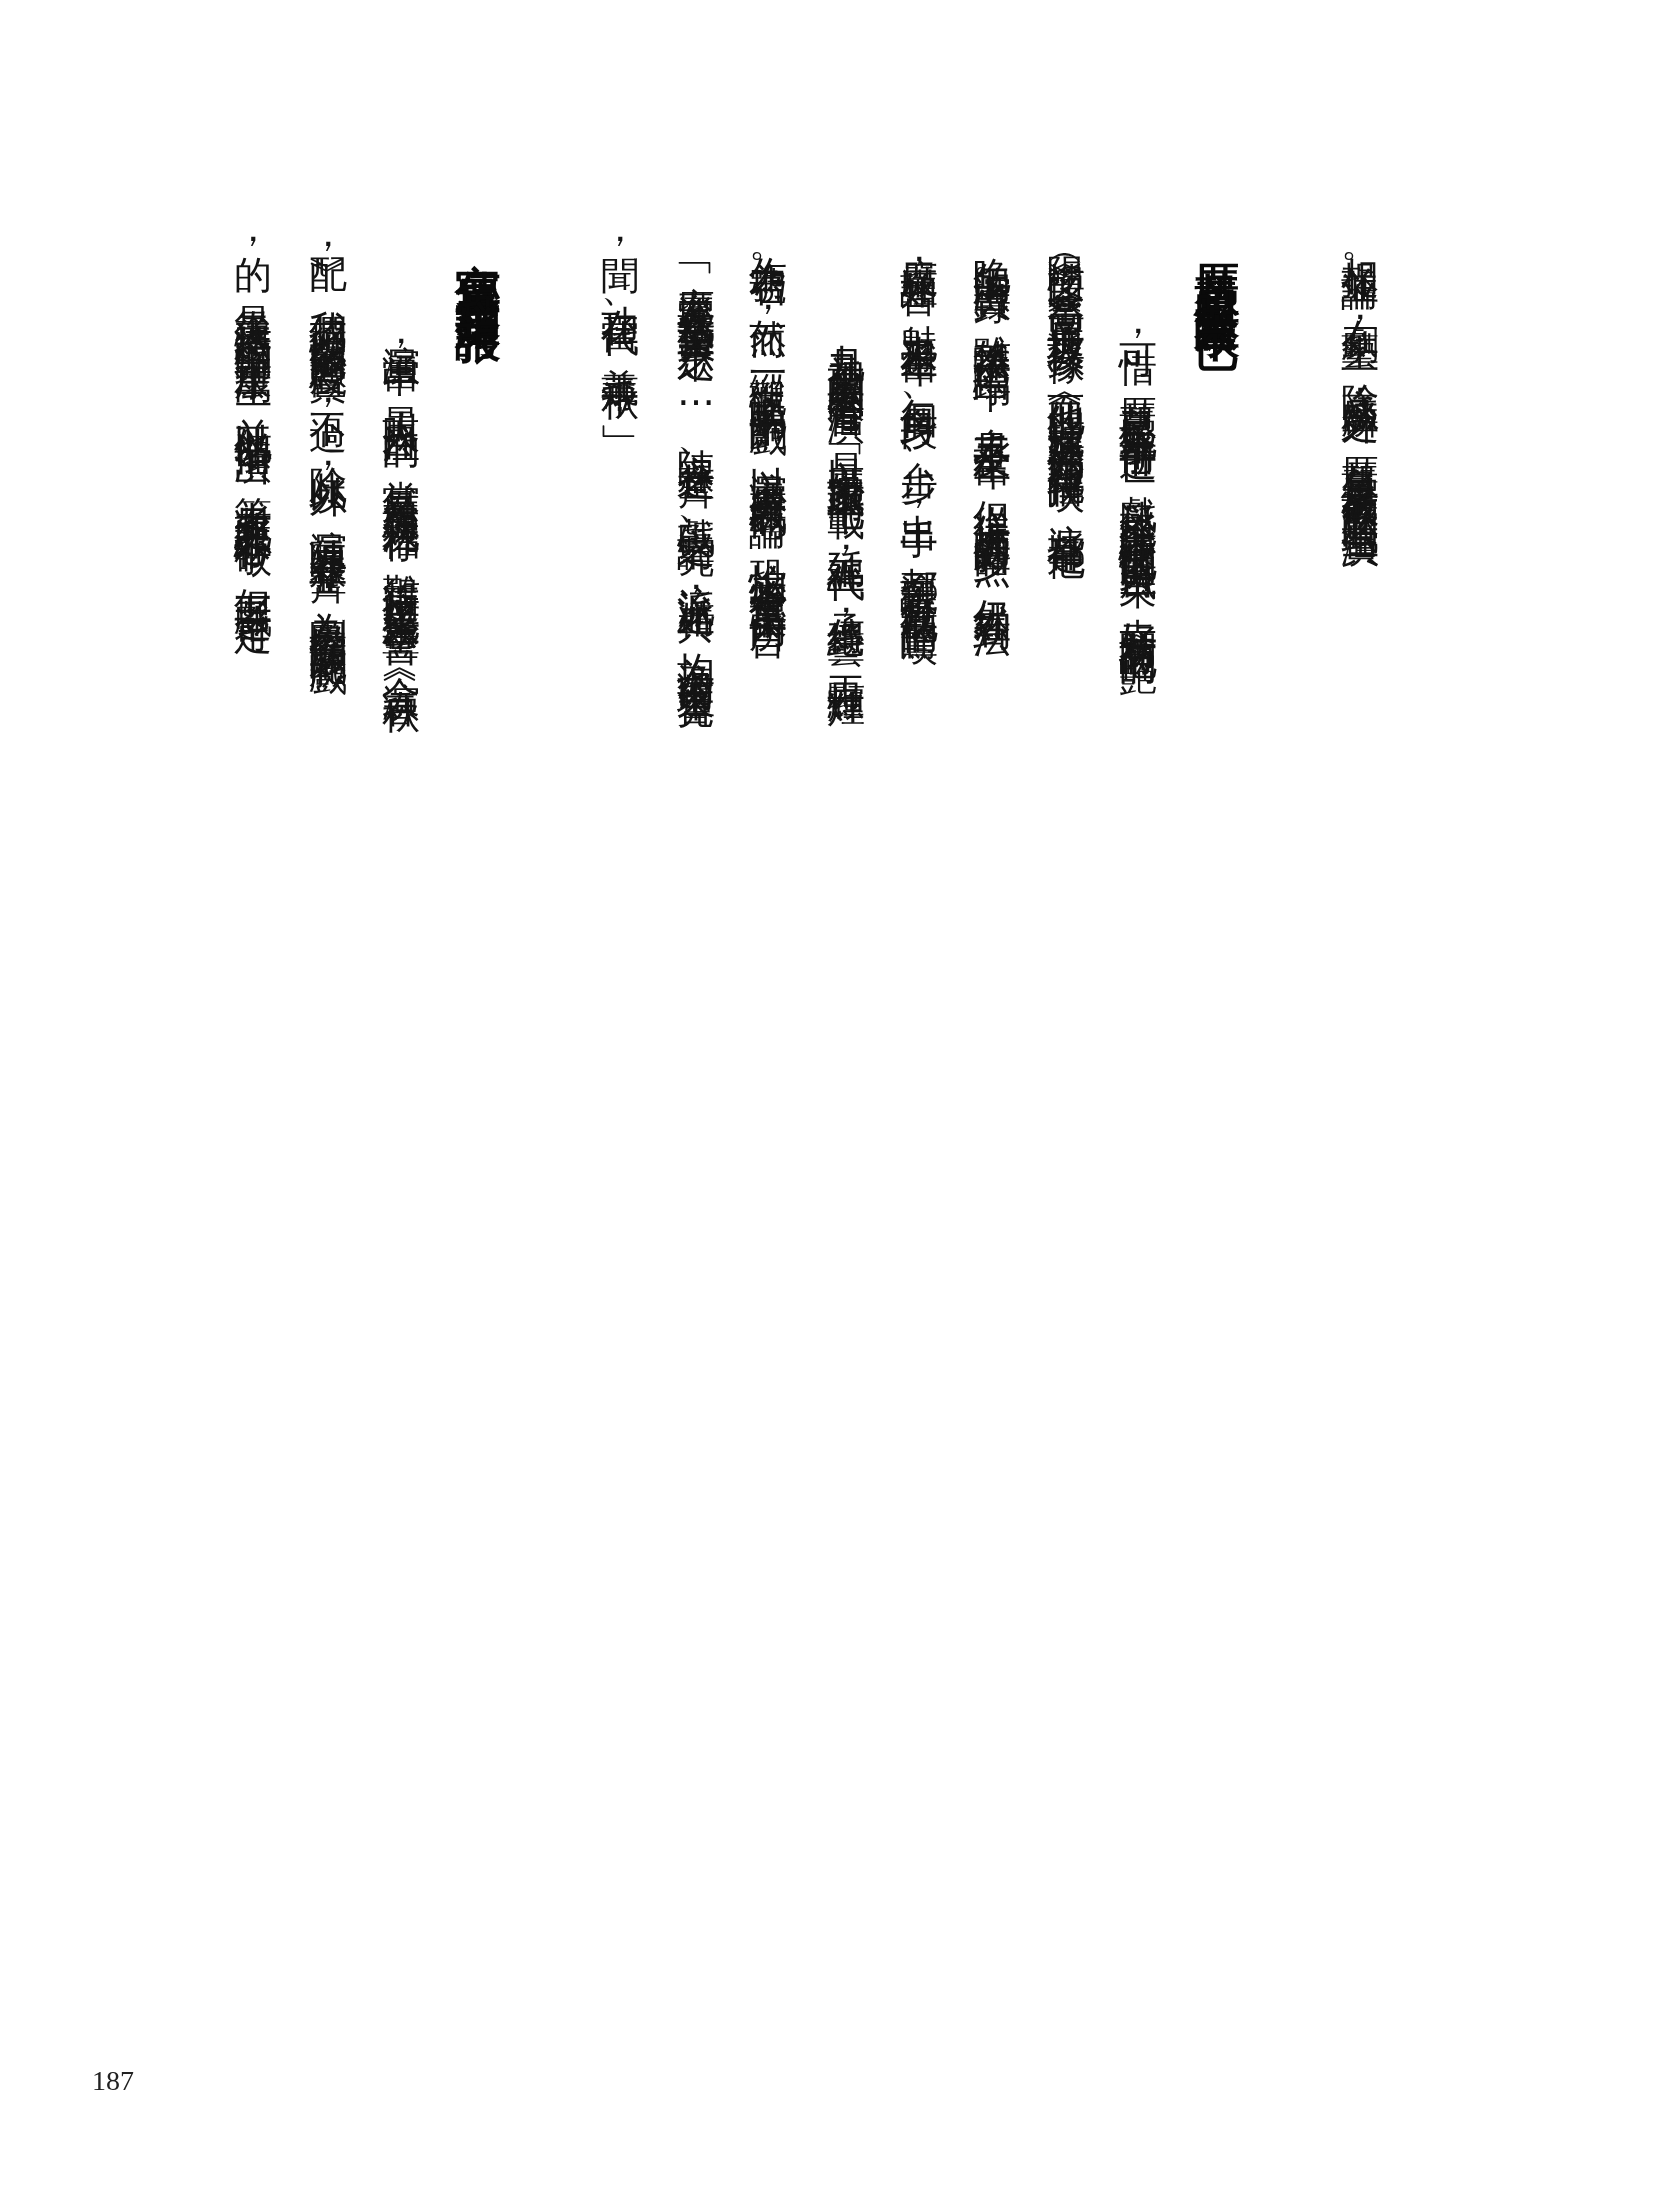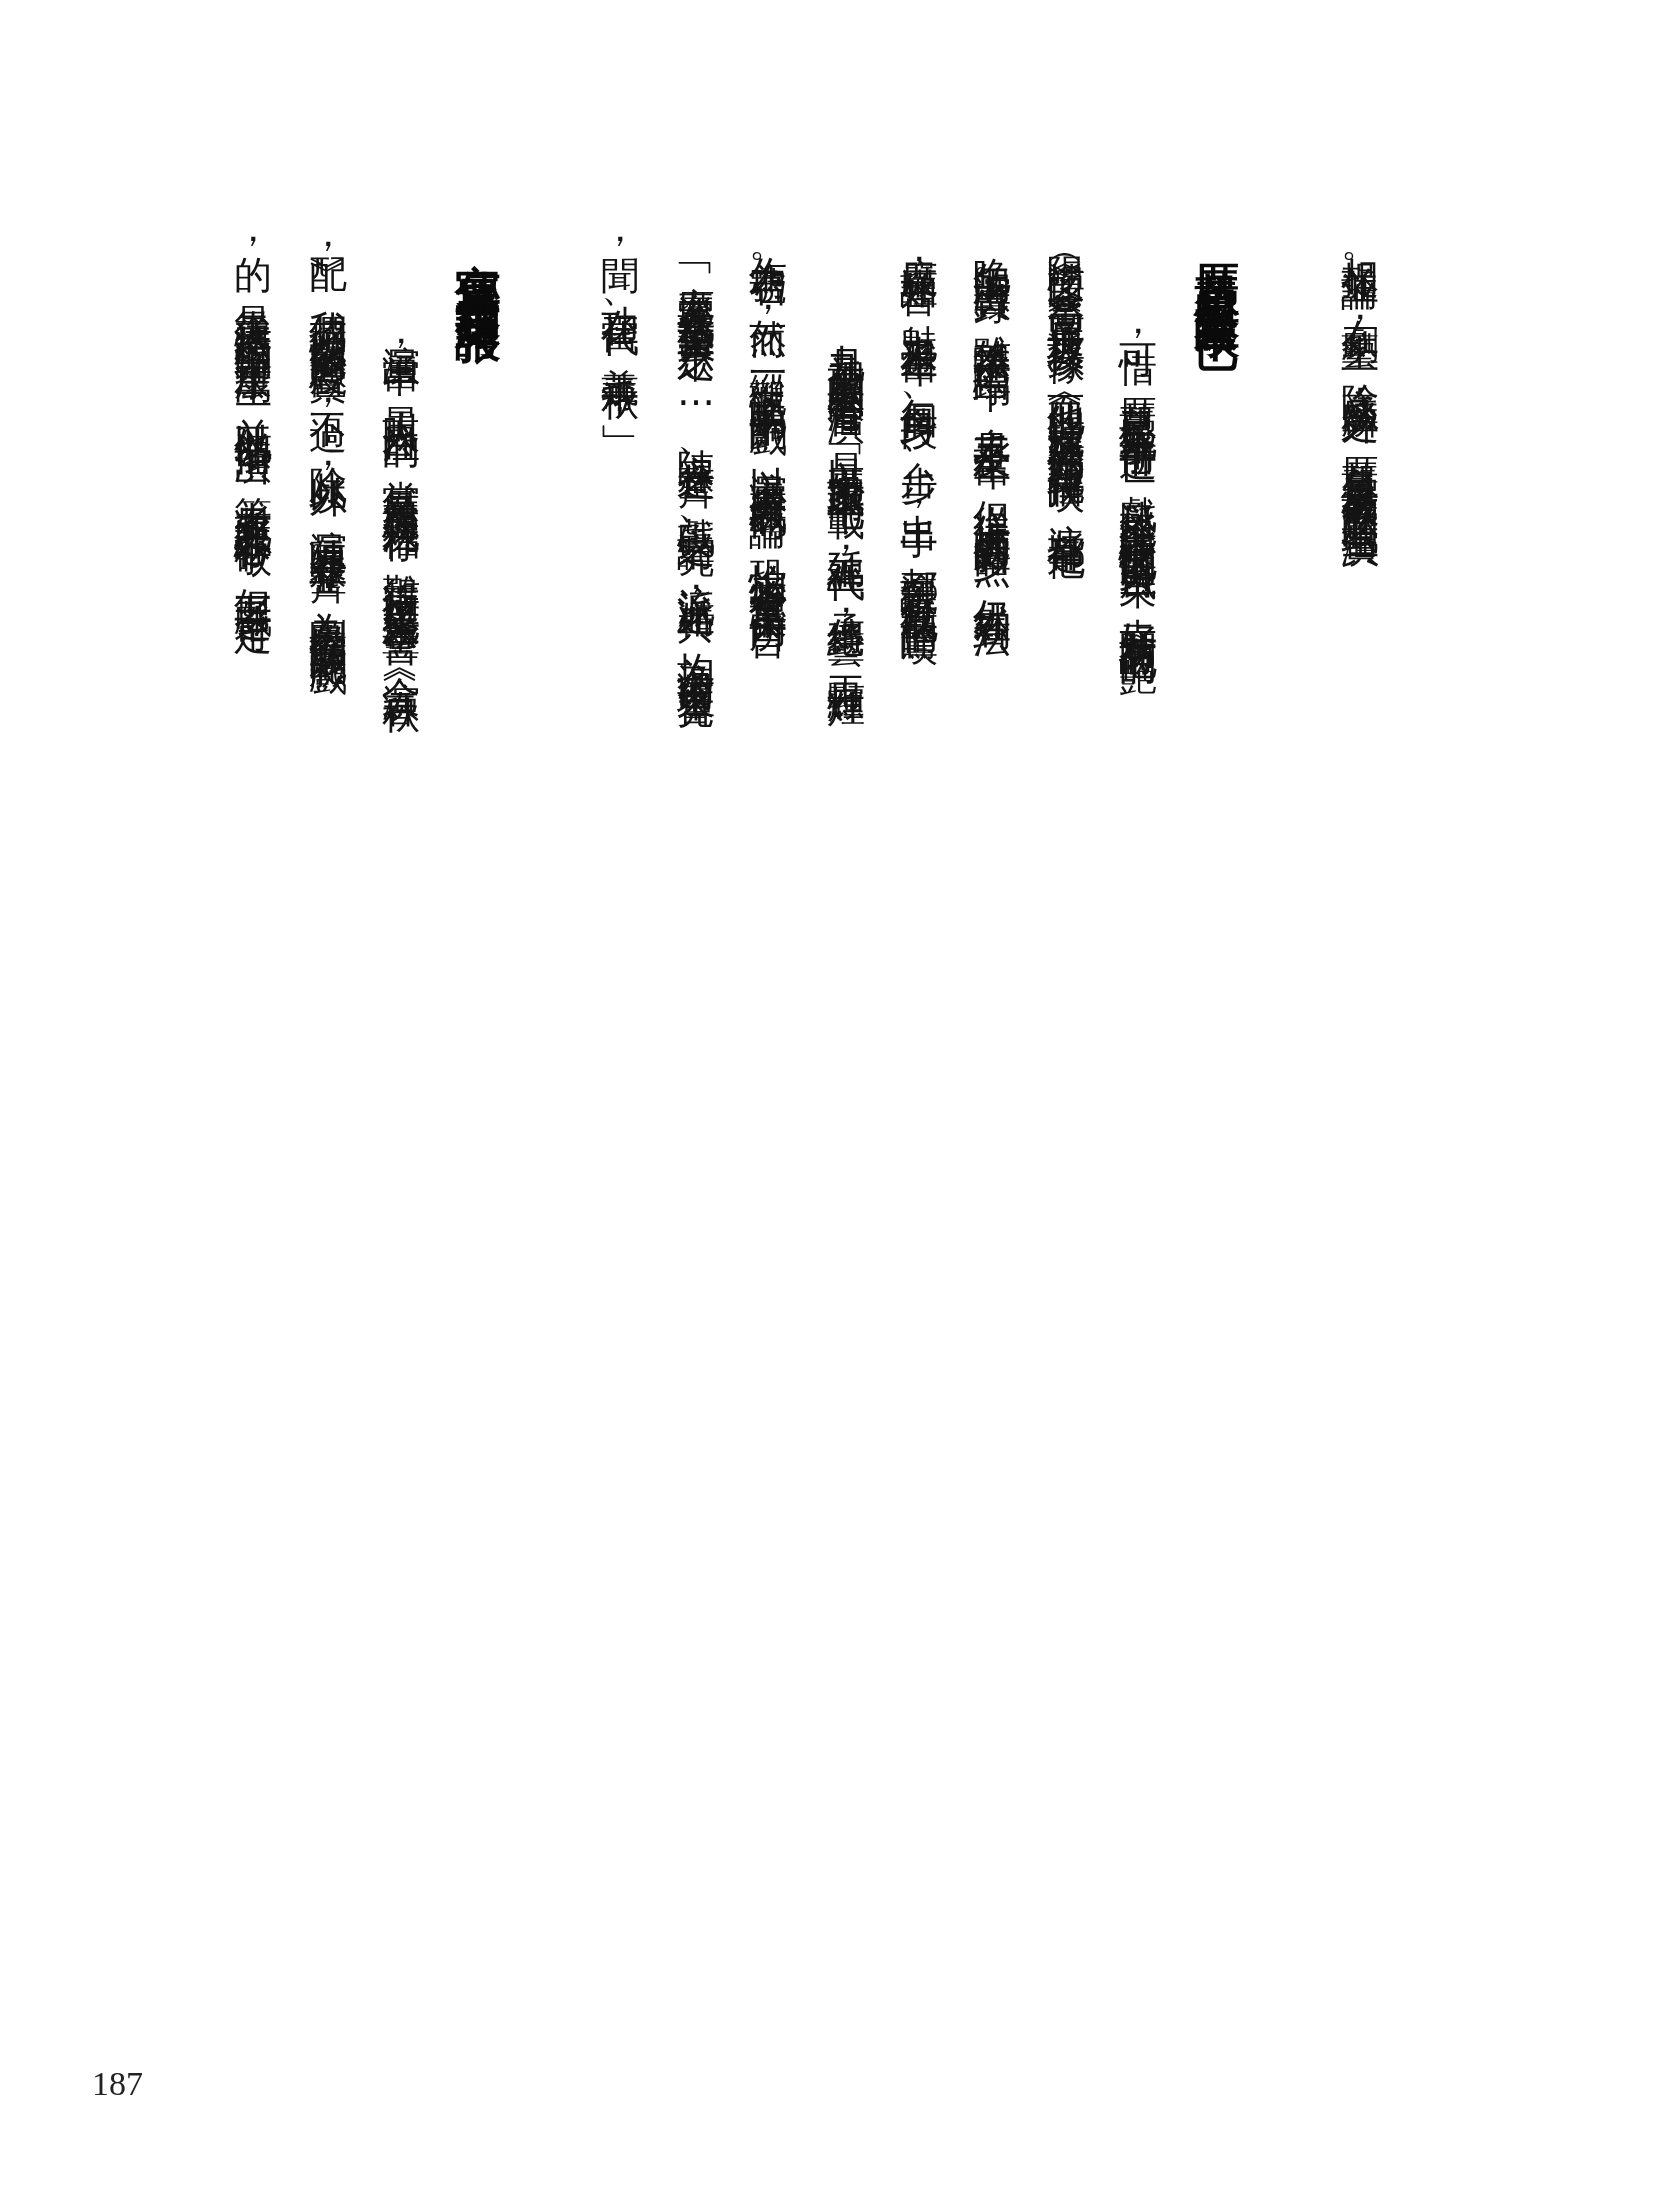--- a/index.html
+++ b/index.html
@@ -45,21 +45,21 @@
     width: 55px;
     letter-spacing: 8.4px;
     white-space: nowrap;
     color: #0a0a0a;
   }
   .page-number {
     position: absolute;
     left: 92px;
     top: 2065px;
     font-family: "Liberation Serif", "DejaVu Serif", serif;
-    font-size: 34px;
+    font-size: 28px;
     color: #222222;
   }
 </style>
 </head>
 <body>
 
 <div class="page">
 
   <div class="col" style="left:1335px; top:227px;">相提並論。在劇藝上，除高盛麟之外，厲慧良是筆者最敬仰欣賞的武生演員。</div>
 

